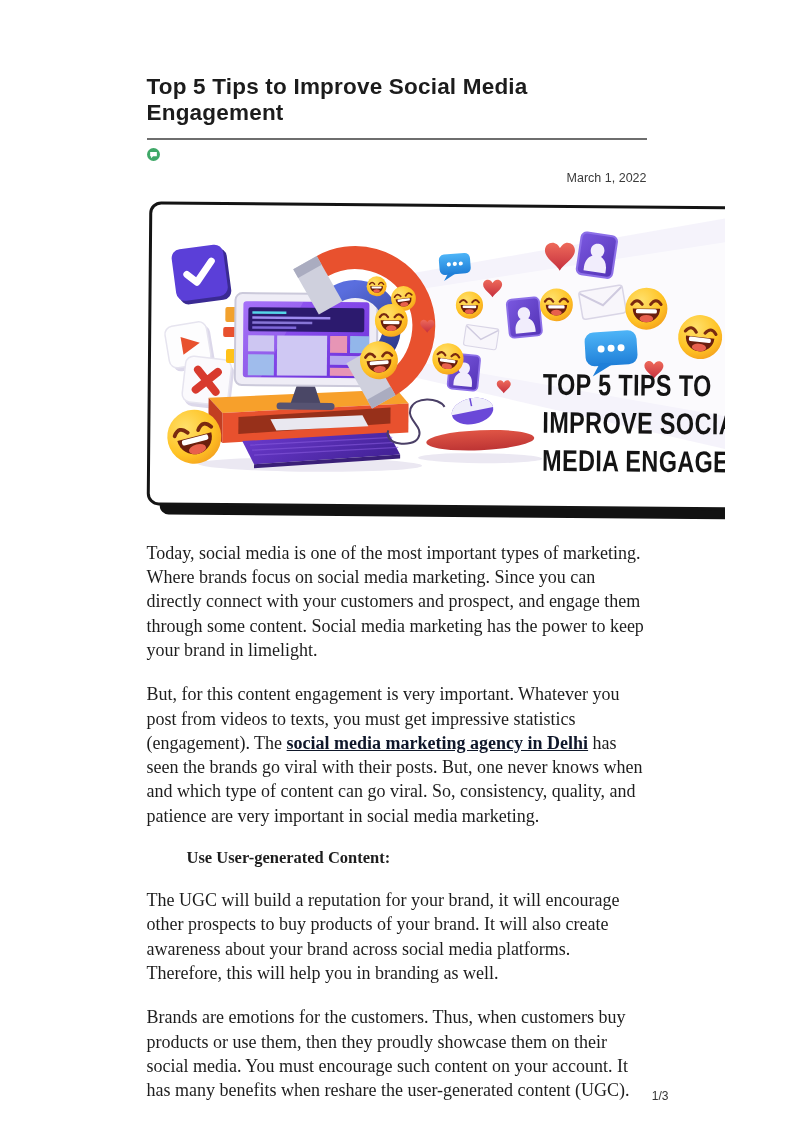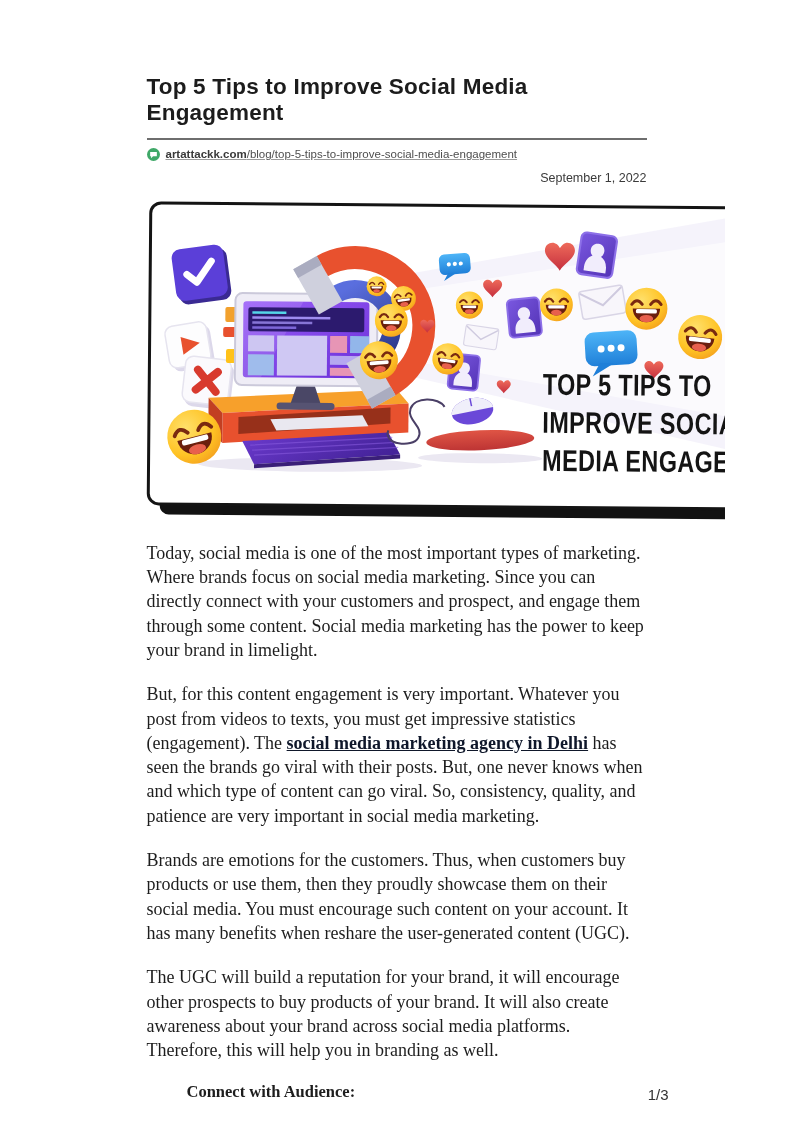--- a/index.html
+++ b/index.html
@@ -42,43 +42,42 @@
   p.body-p {
     font-family:"Liberation Serif", serif; font-size:18px; line-height:1.35;
     margin:20px 0; color:#1d1d1d;
   }
   figure.hero + p.body-p { margin-top:33px; }
   a.inline-link { color:#0f172a; font-weight:bold; text-decoration:underline; cursor:pointer; }
   h2.section-h {
     font-family:"Liberation Serif", serif; font-size:16.5px; font-weight:bold;
     margin:18px 0 20px 40px; color:#1d1d1d;
   }
-  .page-number { position:absolute; right:56px; bottom:20px; font-size:15px; color:#333; }
+  .page-number { position:absolute; right:56px; bottom:20px; font-size:12px; color:#333; }
 </style>
 </head>
 <body>
 
 <div class="page">
   <div class="content">
 
     <h1 class="doc-title">Top 5 Tips to Improve Social Media Engagement</h1>
     <hr class="title-rule">
 
     <div class="source-row">
       <span class="favicon">
         <svg width="13" height="13" viewBox="0 0 14 14">
           <rect width="14" height="14" rx="7" fill="#3fa868"></rect>
           <path d="M3.4 4.3 h7.2 v4.6 h-4.1 l-2.1 2.1 v-2.1 h-1 z" fill="#ffffff"></path>
         </svg>
       </span>
-      <a class="source-link"><span class="domain">artattackk.com</span><span class="path">/blog/top-5-tips-to-improve-social-media-engagement</span></a>
     </div>
 
     <div class="date-row">
-      <span>September 1, 2022</span>
+      <span>March 1, 2022</span>
     </div>
 
     <figure class="hero">
       <div class="hero-inner">
         <svg width="622" height="304" viewBox="0 0 622 304">
           <defs>
             <linearGradient id="gScreen" x1="0" y1="0" x2="1" y2="1">
               <stop offset="0" stop-color="#9a5ef8"></stop>
                 <stop offset="1" stop-color="#6a2fd8"></stop>
             </linearGradient>
@@ -257,23 +256,24 @@
           <div>MEDIA ENGAGEMENT</div>
         </div>
       </div>
     </figure>
 
     <p class="body-p">Today, social media is one of the most important types of marketing. Where brands focus on social media marketing. Since you can directly connect with your customers and prospect, and engage them through some content. Social media marketing has the power to keep your brand in limelight.</p>
 
     <p class="body-p"><span>But, for this content engagement is very important. Whatever you post from videos to texts, you must get impressive statistics (engagement). The </span><a class="inline-link">social media marketing agency in Delhi</a><span> has seen the brands go viral with their posts. But, one never knows when and which type of content can go viral. So, consistency, quality, and patience are very important in social media marketing.</span></p>
 
 
+    <h2 class="section-h">Use User-generated Content:</h2>
+
+    <p class="body-p">The UGC will build a reputation for your brand, it will encourage other prospects to buy products of your brand. It will also create awareness about your brand across social media platforms. Therefore, this will help you in branding as well.</p>
 
     <p class="body-p">Brands are emotions for the customers. Thus, when customers buy products or use them, then they proudly showcase them on their social media. You must encourage such content on your account. It has many benefits when reshare the user-generated content (UGC).</p>
-
-    <p class="body-p">The UGC will build a reputation for your brand, it will encourage other prospects to buy products of your brand. It will also create awareness about your brand across social media platforms. Therefore, this will help you in branding as well.</p>
 
     <h2 class="section-h">Connect with Audience:</h2>
 
   </div>
 
   <div class="page-number">1/3</div>
 </div>
 
 </body></html>

